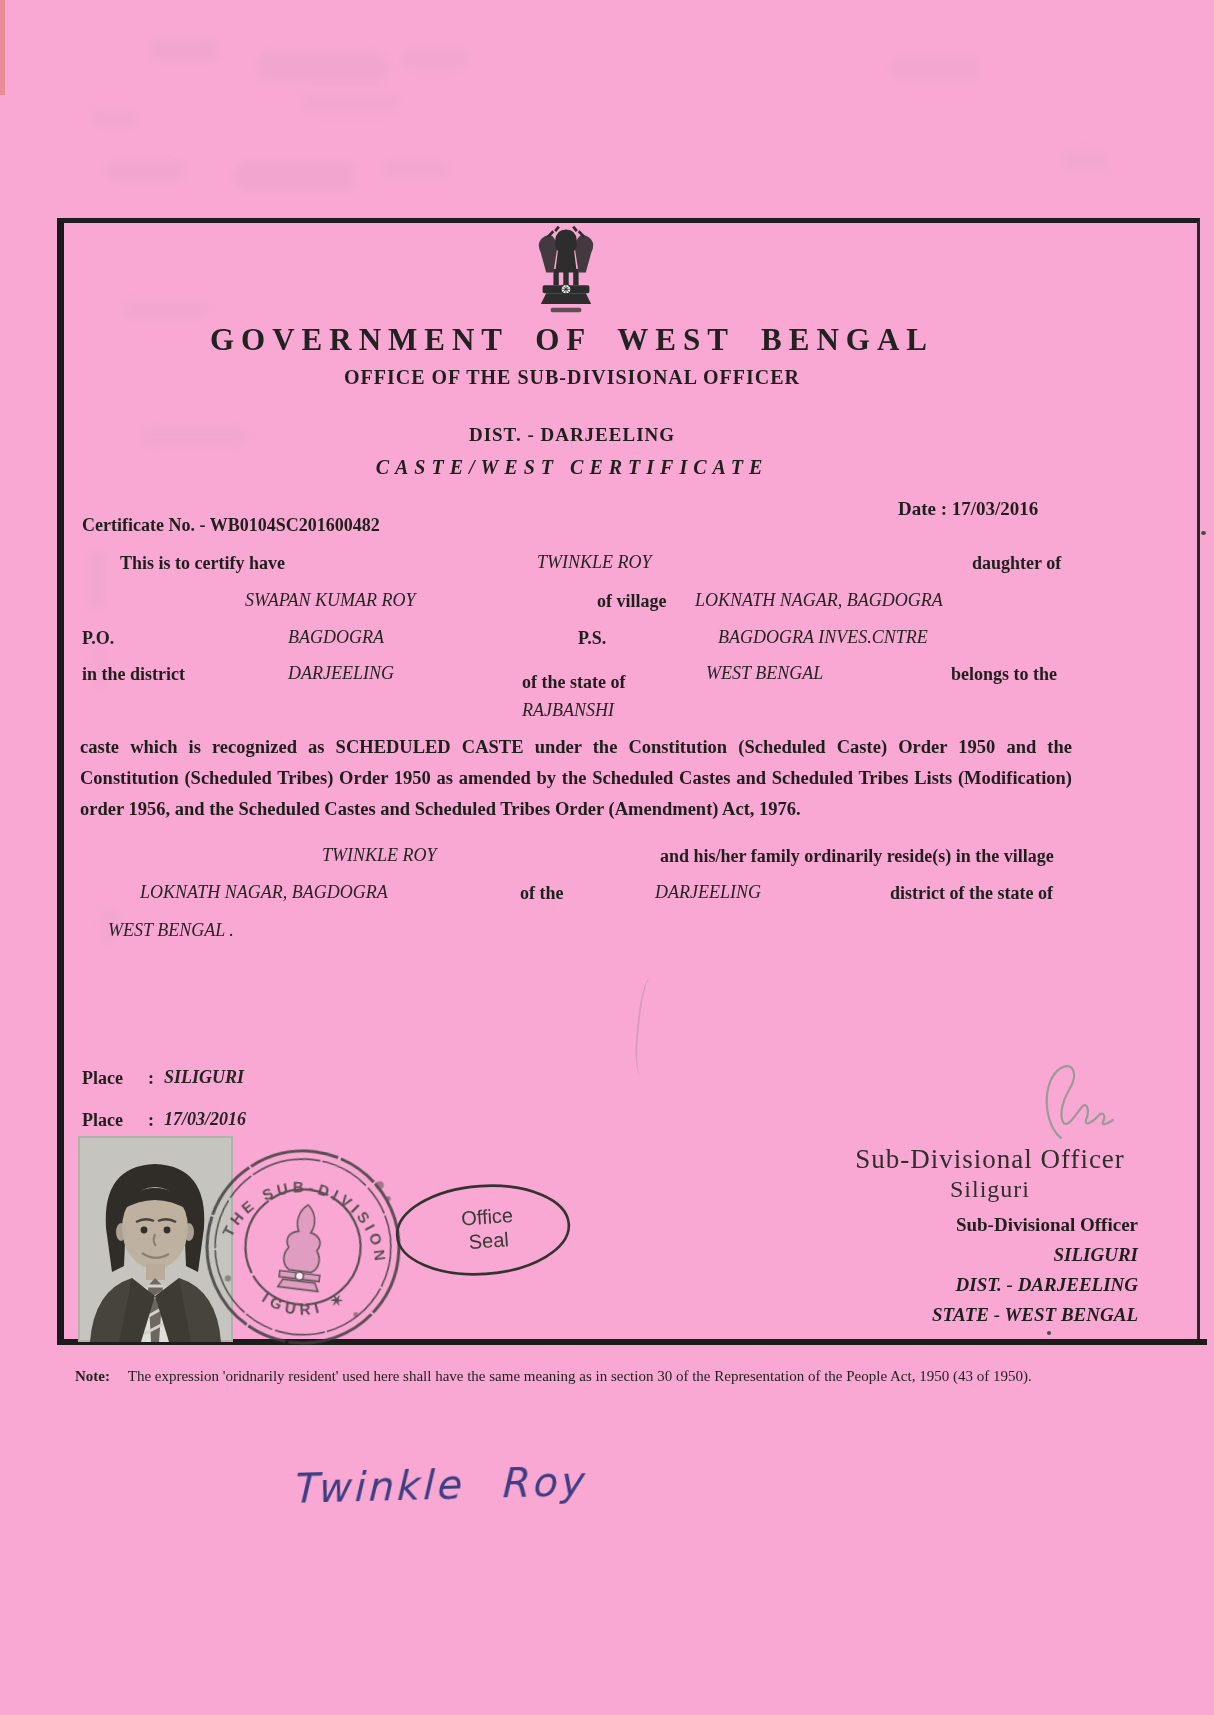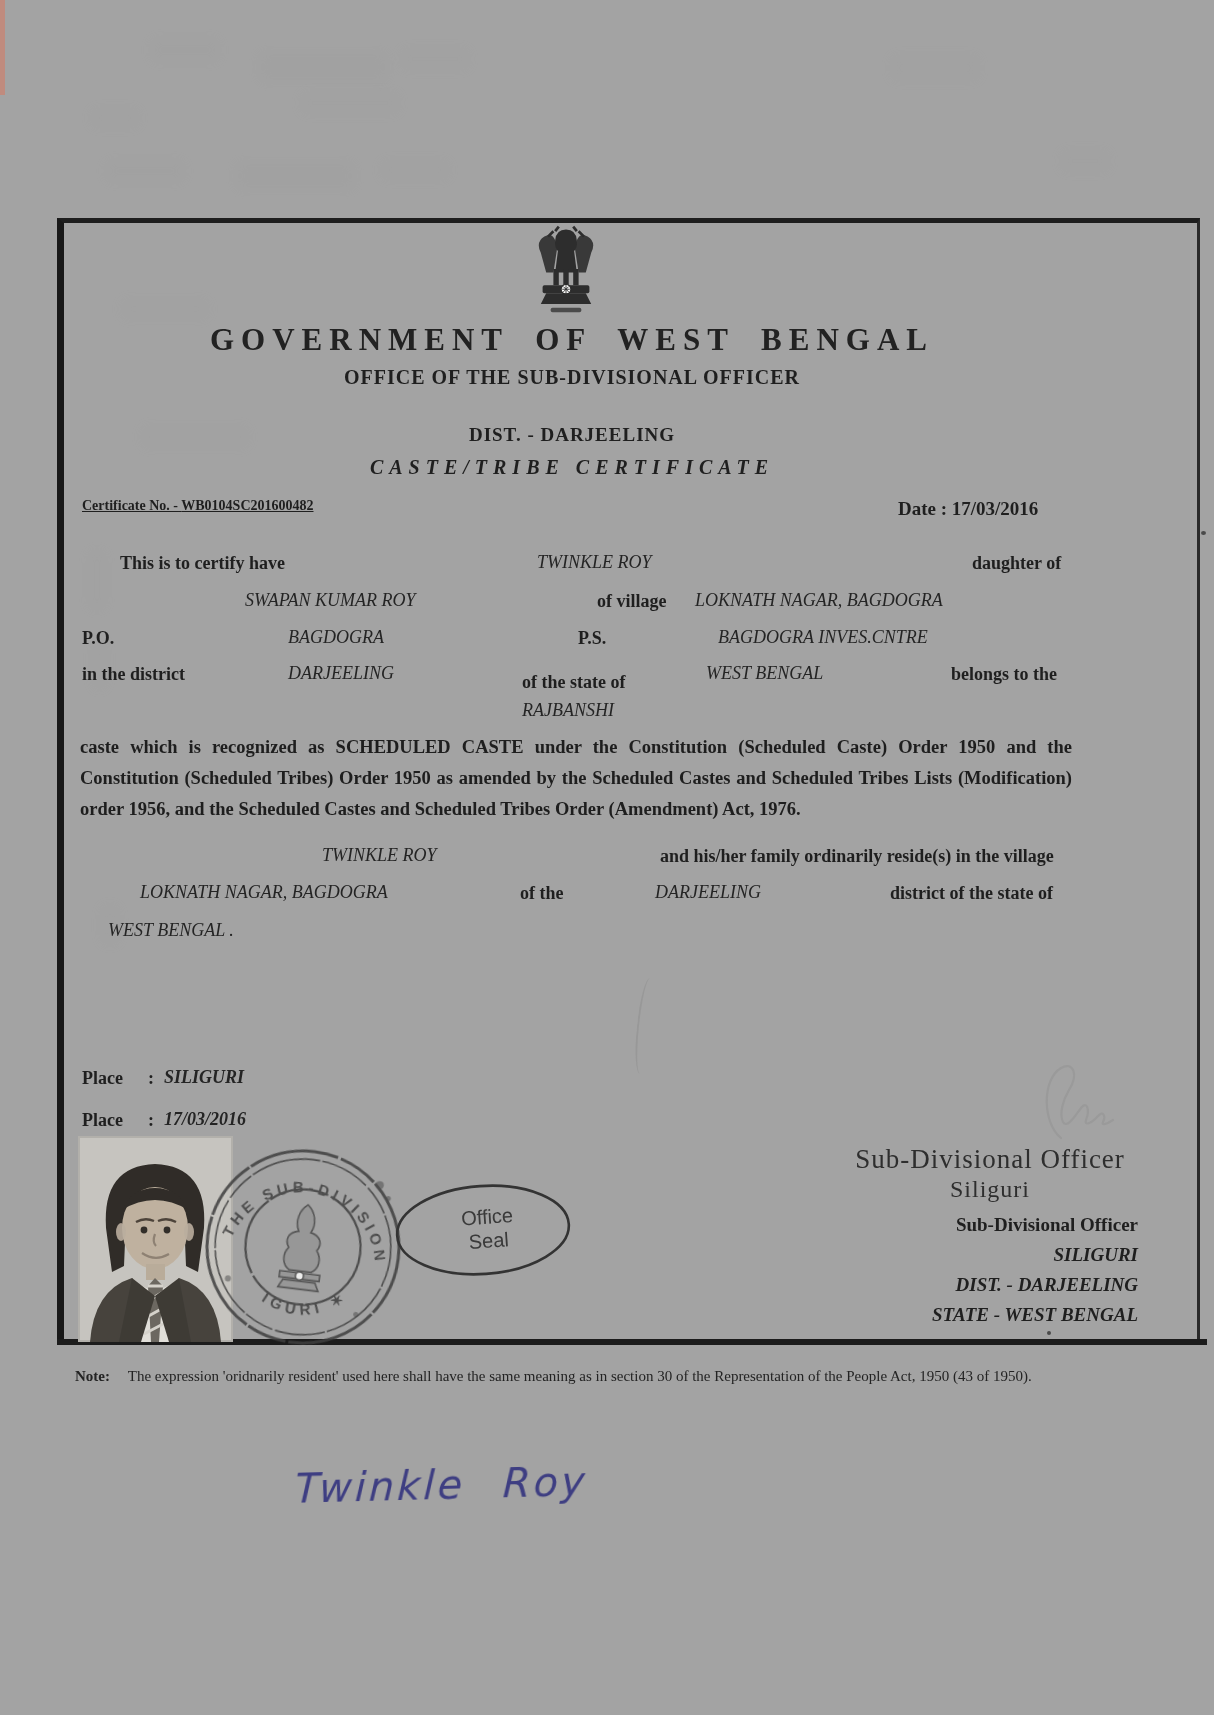--- a/index.html
+++ b/index.html
@@ -1,18 +1,18 @@
 <!DOCTYPE html>
 <html><head>
 <meta charset="utf-8">
 <style>
   html,body{margin:0;padding:0;background:#e9e9e7;}
   .page{
     position:relative; width:1214px; height:1715px; margin:0 auto;
-    background:#a3a3a3; overflow:hidden;
+    background:#f9a8d4; overflow:hidden;
     font-family:"Liberation Serif", serif; color:#1f1f1f;
   }
   .abs{position:absolute;}
   
   .frame{
     position:absolute; left:57px; top:218px; width:1133px; height:1121px;
     border-top:5px solid #1e1e1e; border-left:7px solid #181818;
     border-right:3px solid #2a2a2a; background:transparent;
   }
   .bottom-rule{position:absolute; left:57px; top:1339px; width:1150px; height:6px; background:#1c1c1c;}
@@ -100,23 +100,23 @@
         <path d="M28 79 h44 l6 12 h-56 z"></path>
 
         <rect x="33" y="95" width="34" height="5" rx="2" opacity=".75"></rect>
       </g>
     </svg>
   </div>
 
   <div class="center-col t-gov scan" style="top:322px;">GOVERNMENT OF WEST BENGAL</div>
   <div class="center-col t-office scan" style="top:366px;">OFFICE OF THE SUB-DIVISIONAL OFFICER</div>
   <div class="center-col t-dist scan" style="top:424px;">DIST. - DARJEELING</div>
-  <div class="center-col t-cert scan" style="top:456px;">CASTE/TRIBE CERTIFICATE</div>
-
-  <div class="abs lbl scan" style="left:82px;top:498px;font-size:14px;text-decoration:underline;">
+  <div class="center-col t-cert scan" style="top:456px;">CASTE/WEST CERTIFICATE</div>
+
+  <div class="abs lbl scan" style="left:82px;top:515px;font-size:18px;">
     <span>Certificate No. -</span>
     <span>WB0104SC201600482</span>
   </div>
   <div class="abs lbl scan" style="left:898px;top:498px;font-size:19px;">
     <span>Date :</span>
     <span>17/03/2016</span>
   </div>
 
   <div class="abs lbl scan" style="left:120px;top:553px;">This is to certify have</div>
   <div class="abs val scan" style="left:537px;top:552px;">TWINKLE ROY</div>

